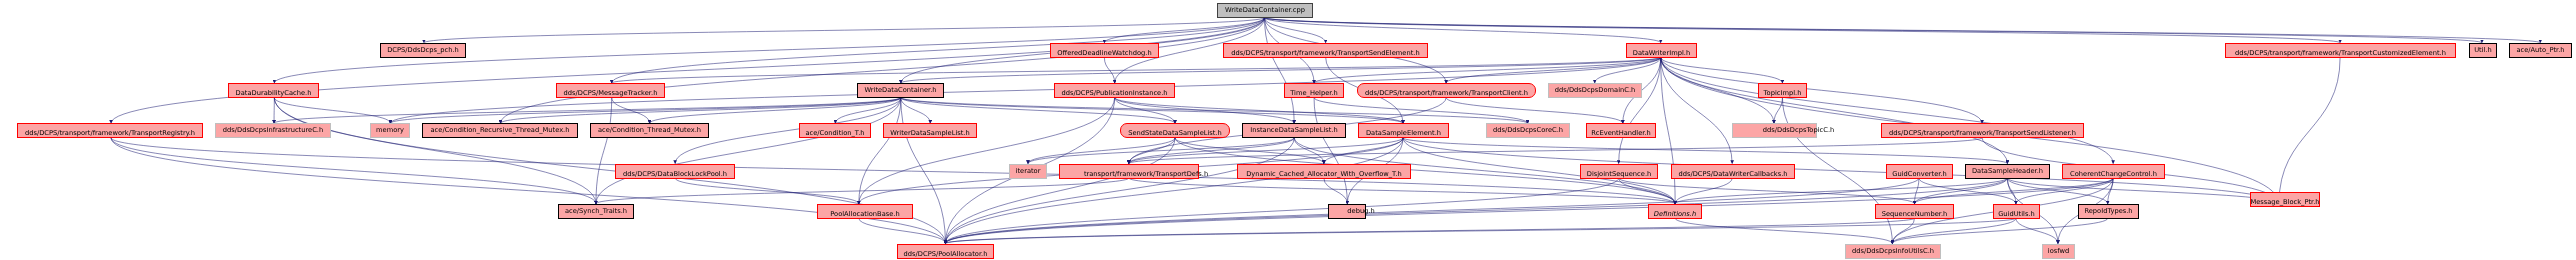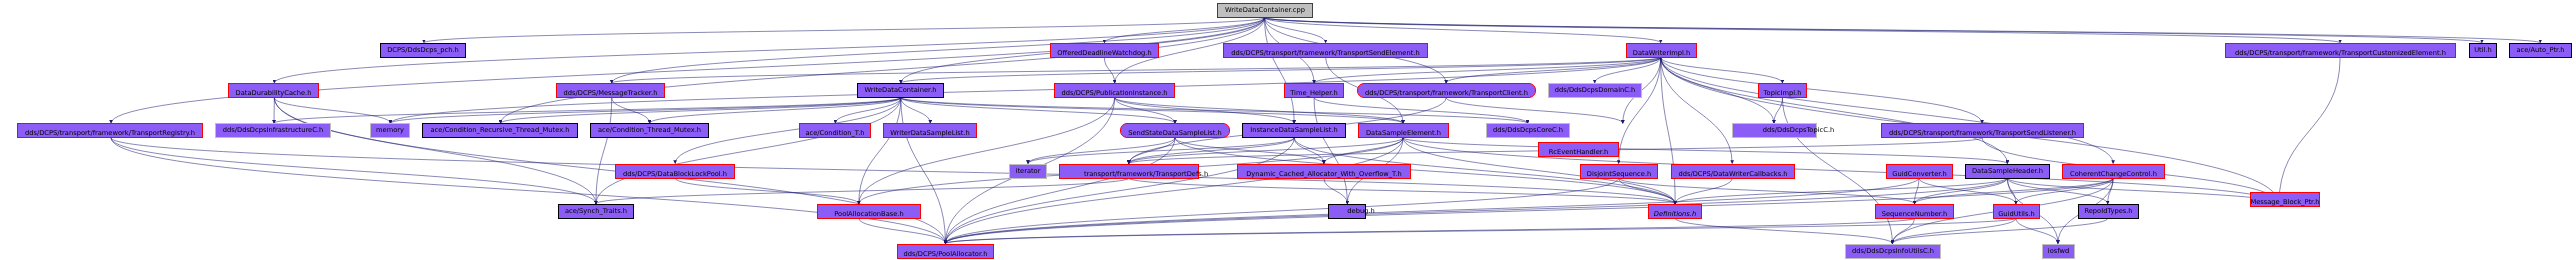--- a/index.html
+++ b/index.html
@@ -1,19 +1,19 @@
 <!DOCTYPE html>
 <html style="font-size:8.3px"><head>
 <meta charset="utf-8">
 <style>
   html, body { margin: 0; padding: 0; background: #ffffff; }
   body { width: 2576px; height: 260px; position: relative; overflow: hidden; font-family: "DejaVu Sans", sans-serif; }
   #graph { position: absolute; left: 0; top: 0; width: 2576px; height: 260px; }
   .node { position: absolute; box-sizing: border-box; display: flex; align-items: center; justify-content: center;
-          font-size: 6.7px; color: #000; white-space: nowrap; background: #8b5cf6; border: 0.8px solid #000; }
+          font-size: 6.7px; color: #000; white-space: nowrap; background: #fca5a5; border: 0.8px solid #000; }
   .node.red { border-color: #ff0000; align-items: flex-end; }
   .node.grey { border-color: #bfbfbf; }
   .node.black { border-color: #000000; }
   .node.root { background: #bfbfbf; border-color: #404040; }
 </style>
 </head>
 <body>
 
 <svg id="graph" xmlns="http://www.w3.org/2000/svg" width="2576" height="260" viewBox="0 0 4990 504">
   <defs>
@@ -220,21 +220,21 @@
     </div>
     <div class="node black" style="left: 1242px; top: 123px; width: 104px; height: 14.5px;">
       <span>InstanceDataSampleList.h</span>
     </div>
     <div class="node red" style="left: 1358px; top: 123px; width: 91px; height: 14.5px;">
       <span>DataSampleElement.h</span>
     </div>
     <div class="node grey" style="left: 1486px; top: 123px; width: 84px; height: 14.5px;">
       <span>dds/DdsDcpsCoreC.h</span>
     </div>
-    <div class="node red" style="left: 1538px; top: 123px; width: 81px; height: 14.5px; margin-top: 19px;">
+    <div class="node red" style="left: 1586px; top: 123px; width: 70px; height: 14.5px;">
       <span>RcEventHandler.h</span>
     </div>
     <div class="node grey" style="left: 1732px; top: 123px; width: 85px; height: 14.5px; padding-left: 48px;">
       <span>dds/DdsDcpsTopicC.h</span>
     </div>
     <div class="node red" style="left: 1881px; top: 123px; width: 203px; height: 14.5px;">
       <span>dds/DCPS/transport/framework/TransportSendListener.h</span>
     </div>
     <div class="node red" style="left: 615px; top: 164px; width: 120px; height: 14.5px;">
       <span>dds/DCPS/DataBlockLockPool.h</span>
@@ -259,21 +259,21 @@
     </div>
     <div class="node black" style="left: 1965px; top: 164px; width: 85px; height: 14.5px;">
       <span>DataSampleHeader.h</span>
     </div>
     <div class="node red" style="left: 2062px; top: 164px; width: 103px; height: 14.5px;">
       <span>CoherentChangeControl.h</span>
     </div>
     <div class="node black" style="left: 558px; top: 204px; width: 76px; height: 14.5px;">
       <span>ace/Synch_Traits.h</span>
     </div>
-    <div class="node red" style="left: 817px; top: 204px; width: 104px; height: 14.5px;">
+    <div class="node red" style="left: 817px; top: 204px; width: 96px; height: 14.5px;">
       <span>PoolAllocationBase.h</span>
     </div>
     <div class="node black" style="left: 1328px; top: 204px; width: 38px; height: 14.5px; padding-left: 28px;">
       <span>debug.h</span>
     </div>
     <div class="node red" style="left: 1648px; top: 204px; width: 54px; height: 14.5px; font-style: italic;">
       <span>Definitions.h</span>
     </div>
     <div class="node red" style="left: 1875px; top: 204px; width: 79px; height: 14.5px;">
       <span>SequenceNumber.h</span>

